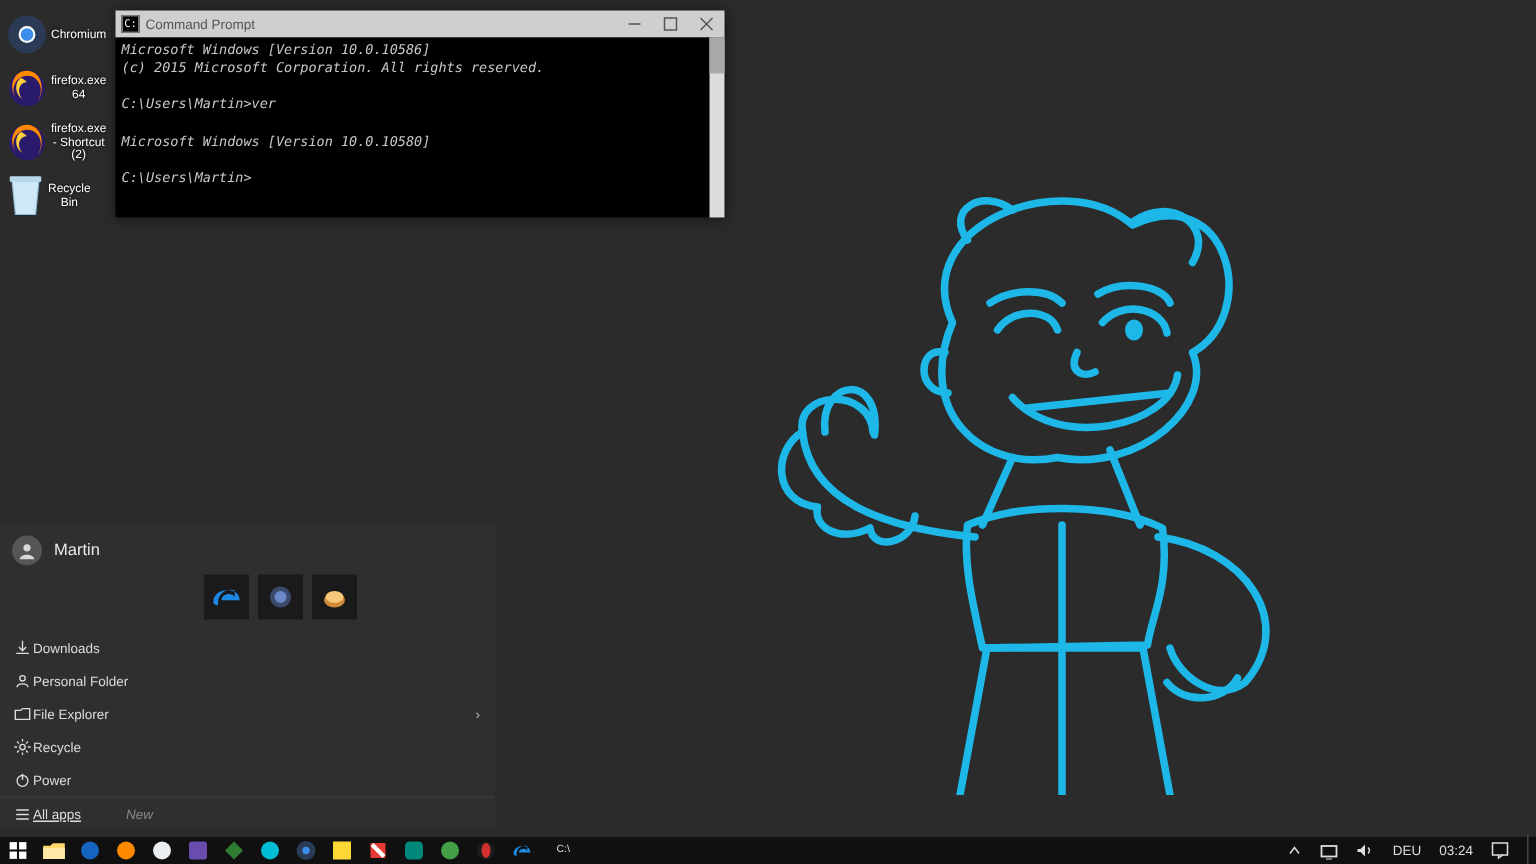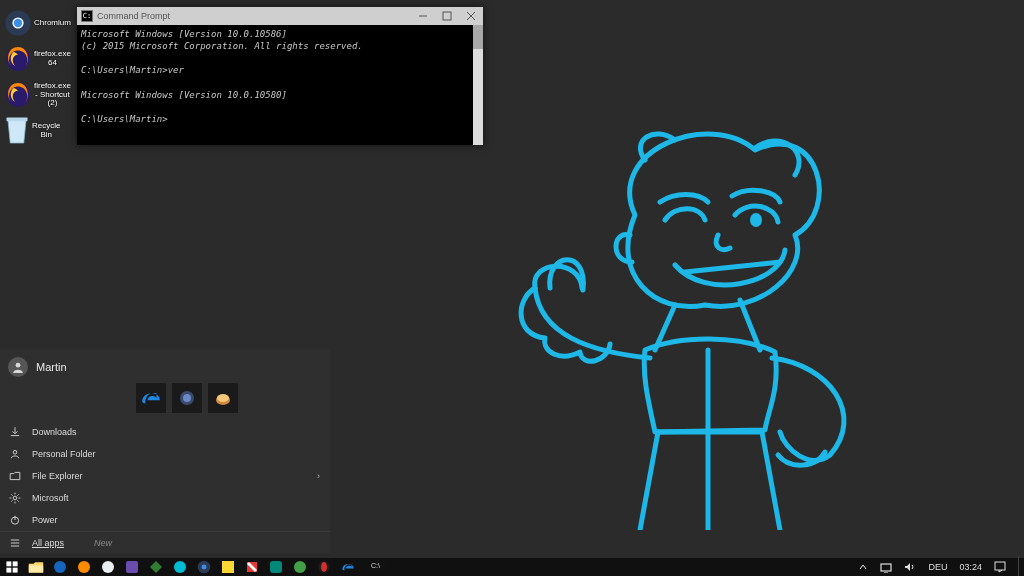--- a/index.html
+++ b/index.html
@@ -23,21 +23,21 @@
 .cmd-scrollbar-thumb { position: absolute; right: 0; top: 18px; width: 10px; height: 24px; background: #a8a8a8; }
 
 
 .start-menu { position: absolute; left: 0; bottom: 23px; width: 330px; height: 204px; background: #2f2f2f; display: flex; flex-direction: column; }
 .sm-user { display: flex; align-items: center; height: 36px; padding: 0 10px 0 8px; gap: 8px; cursor: pointer; }
 .sm-user .avatar { width: 20px; height: 20px; border-radius: 50%; background: #565656; display: flex; align-items: center; justify-content: center; color: #d8d8d8; }
 .sm-user .name { color: #eaeaea; font-size: 11px; }
 .sm-tiles { display: flex; gap: 6px; padding-left: 136px; margin-top: -2px; }
 .sm-tile { width: 30px; height: 30px; background: #1a1a1a; display: flex; align-items: center; justify-content: center; cursor: pointer; }
 .sm-spacer { flex: 1; }
-.sm-item { display: flex; align-items: center; height: 22px; padding-left: 8px; gap: 10px; color: #dcdcdc; font-size: 9px; cursor: pointer; }
+.sm-item { display: flex; align-items: center; height: 22px; padding-left: 8px; color: #dcdcdc; font-size: 9px; cursor: pointer; }
 .sm-item .ic { width: 14px; display: flex; justify-content: center; }
 .sm-item .chev { margin-left: auto; margin-right: 10px; color: #bbb; }
 .sm-bottom { display: flex; align-items: center; height: 22px; border-top: 1px solid #3a3a3a; }
 .sm-bottom .sm-item { flex: 0 0 auto; padding-right: 26px; text-decoration: underline; }
 .sm-new { color: #8a8a8a; font-size: 9px; padding-left: 4px; font-style: italic; }
 
 
 .taskbar { position: absolute; left: 0; right: 0; bottom: 0; height: 18px; background: #101010; display: flex; align-items: center; }
 .tb-left { display: flex; align-items: center; height: 100%; }
 .tb-btn { width: 24px; height: 23px; display: flex; align-items: center; justify-content: center; cursor: pointer; }
@@ -232,21 +232,21 @@
     <span>File Explorer</span>
     <span class="chev">›</span>
   </div>
   <div class="sm-item">
     <span class="ic">
         <svg width="12" height="12" viewBox="0 0 20 20" stroke="#dcdcdc" fill="none" stroke-width="1.5">
           <circle cx="10" cy="10" r="3"></circle>
           <path d="M10 1 V4 M10 16 V19 M1 10 H4 M16 10 H19 M4 4 L6 6 M14 14 L16 16 M16 4 L14 6 M6 14 L4 16"></path>
         </svg>
       </span>
-    <span>Microsoft</span>
+    <span>Recycle</span>
   </div>
   <div class="sm-item">
     <span class="ic">
         <svg width="12" height="12" viewBox="0 0 20 20" stroke="#dcdcdc" fill="none" stroke-width="1.5">
           <circle cx="10" cy="11" r="6"></circle>
           <line x1="10" y1="3" x2="10" y2="10"></line>
         </svg>
       </span>
     <span>Power</span>
   </div>

